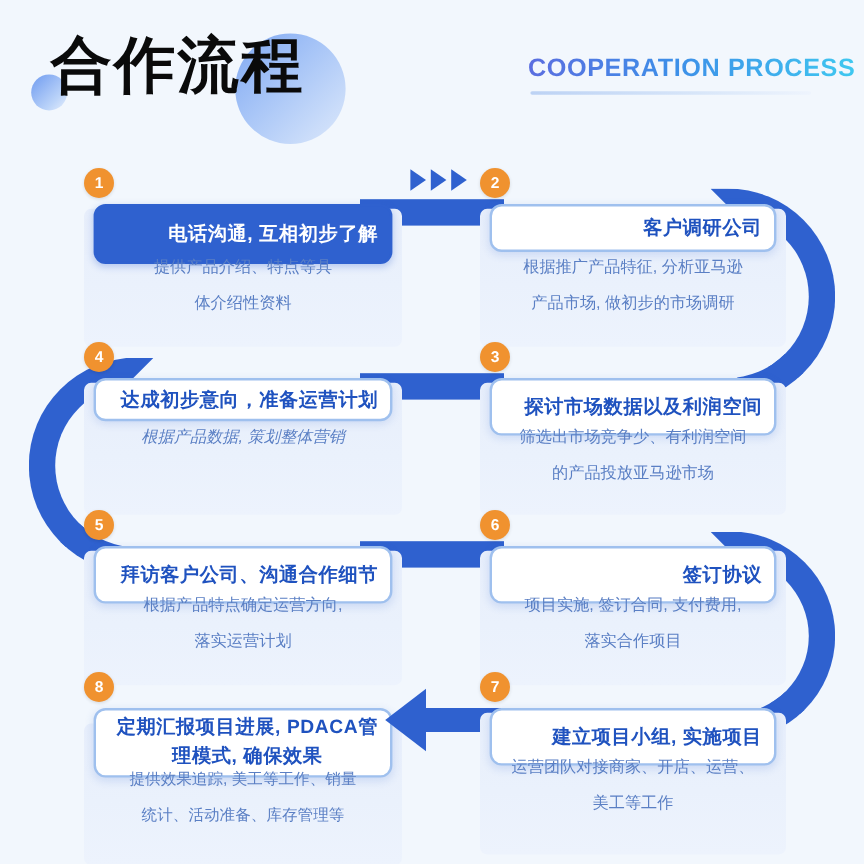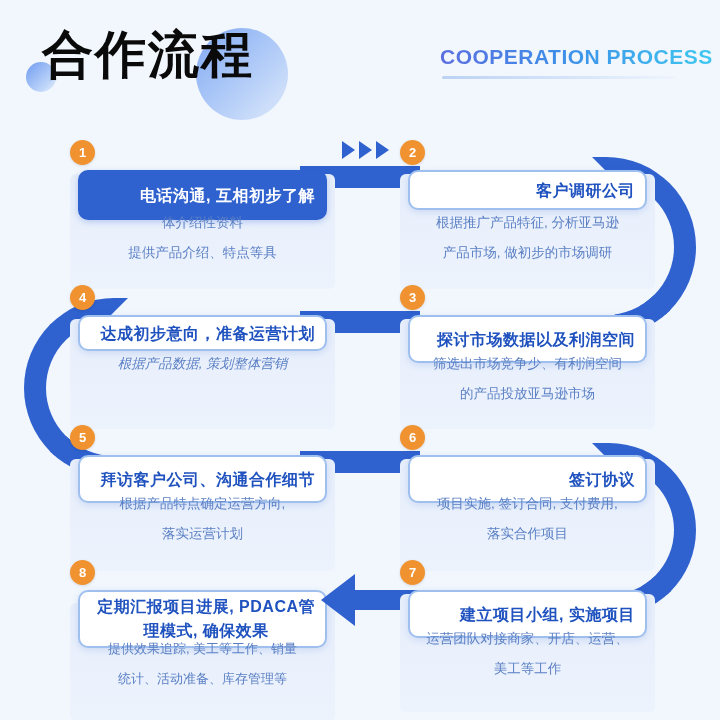--- a/index.html
+++ b/index.html
@@ -154,22 +154,22 @@
   <div class="bar" style="left:355px; top:590px; width:70px; height:20px;"></div>
   <div class="bigarrow-head" style="left:321px; top:574px;"></div>
 
   <div class="card" style="left:70px; top:150px; width:265px; height:115px;">
     <div class="card-body"></div>
     <div class="card-head filled" style="height:50px;">
       <div class="ht">电话沟通, 互相初步了解</div>
     </div>
     <div class="badge">1</div>
     <div class="card-desc" style="top:58px;">
+      <div>提供产品介绍、特点等具</div>
       <div>体介绍性资料</div>
-      <div>提供产品介绍、特点等具</div>
     </div>
   </div>
 
   <div class="card" style="left:400px; top:150px; width:255px; height:115px;">
     <div class="card-body"></div>
     <div class="card-head outline" style="height:40px;">
       <div class="ht">客户调研公司</div>
     </div>
     <div class="badge">2</div>
     <div class="card-desc" style="top:58px;">

